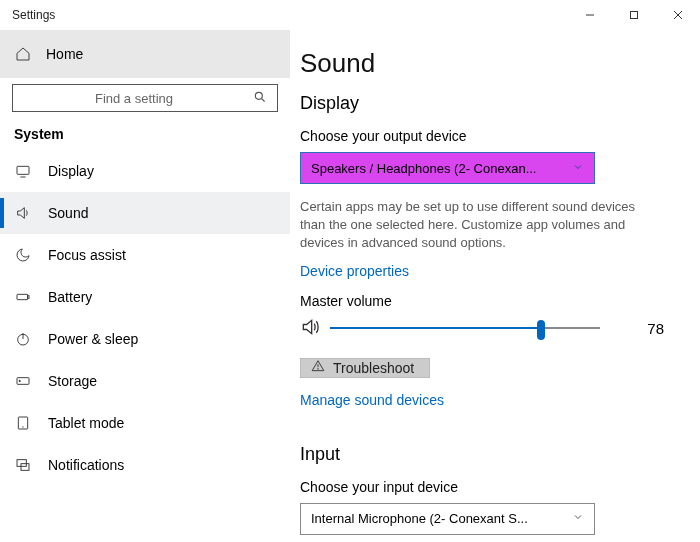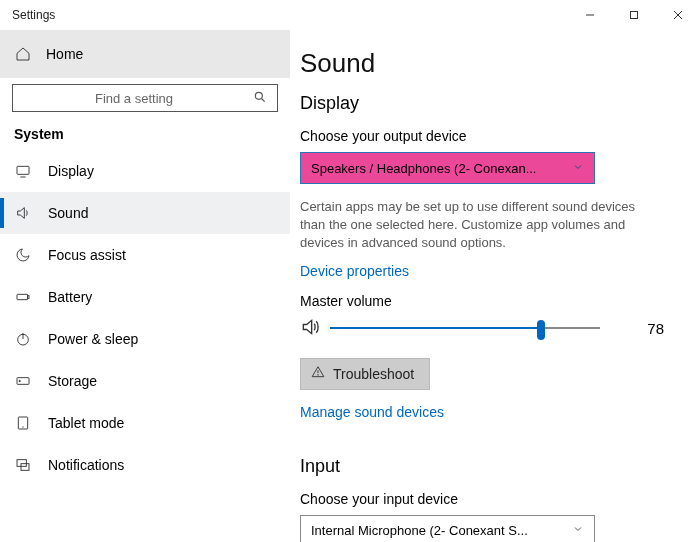--- a/index.html
+++ b/index.html
@@ -81,39 +81,39 @@
   .label { font-size: 14px; margin-bottom: 8px; }
   .dropdown {
     height: 32px; width: 295px;
     border: 1px solid #888;
     display:flex; align-items:center;
     padding: 0 10px;
     gap: 8px;
     font-size: 13px;
     margin-bottom: 14px;
   }
-  .dropdown.blue { background:#ec4899; border-color:#2a72b5; }
+  .dropdown.blue { background:#d946ef; border-color:#2a72b5; }
   .dropdown .val { flex:1; white-space:nowrap; overflow:hidden; text-overflow:ellipsis; }
   .chev { }
   .desc { color:#5a5a5a; font-size: 13px; line-height:1.4; margin-bottom:10px; max-width: 360px;}
   .link { color:#0067c0; font-size:14px; margin-bottom: 14px; display:inline-block;}
   .volume-row { display:flex; align-items:center; gap:10px; margin: 8px 0 18px 0;}
   .vol-icon { width:20px; }
   .slider {
     position: relative; flex:0 0 270px; height: 18px;
   }
   .slider .track { position:absolute; left:0; right:0; top:8px; height:2px; background:#888;}
   .slider .fill  { position:absolute; left:0; top:8px; height:2px; background:#0067c0;}
   .slider .thumb {
     position:absolute; top:1px; width:8px; height:20px; border-radius:4px;
     background:#0067c0; transform:translateX(-50%);
   }
   .volnum { margin-left:auto; margin-right: 6px; font-size:15px;}
   .tbtn {
-    height: 32px; width: 130px;
+    height: 20px; width: 130px;
     background:#ccc; border:1px solid #bbb;
     display:flex; align-items:center; justify-content:flex-start;
     gap:8px; padding: 0 10px;
     font-size: 14px; color:#222;
     margin-bottom: 14px;
   }
   .tbtn svg { width:14px; height:14px; }
 </style>
 </head>
 <body>

